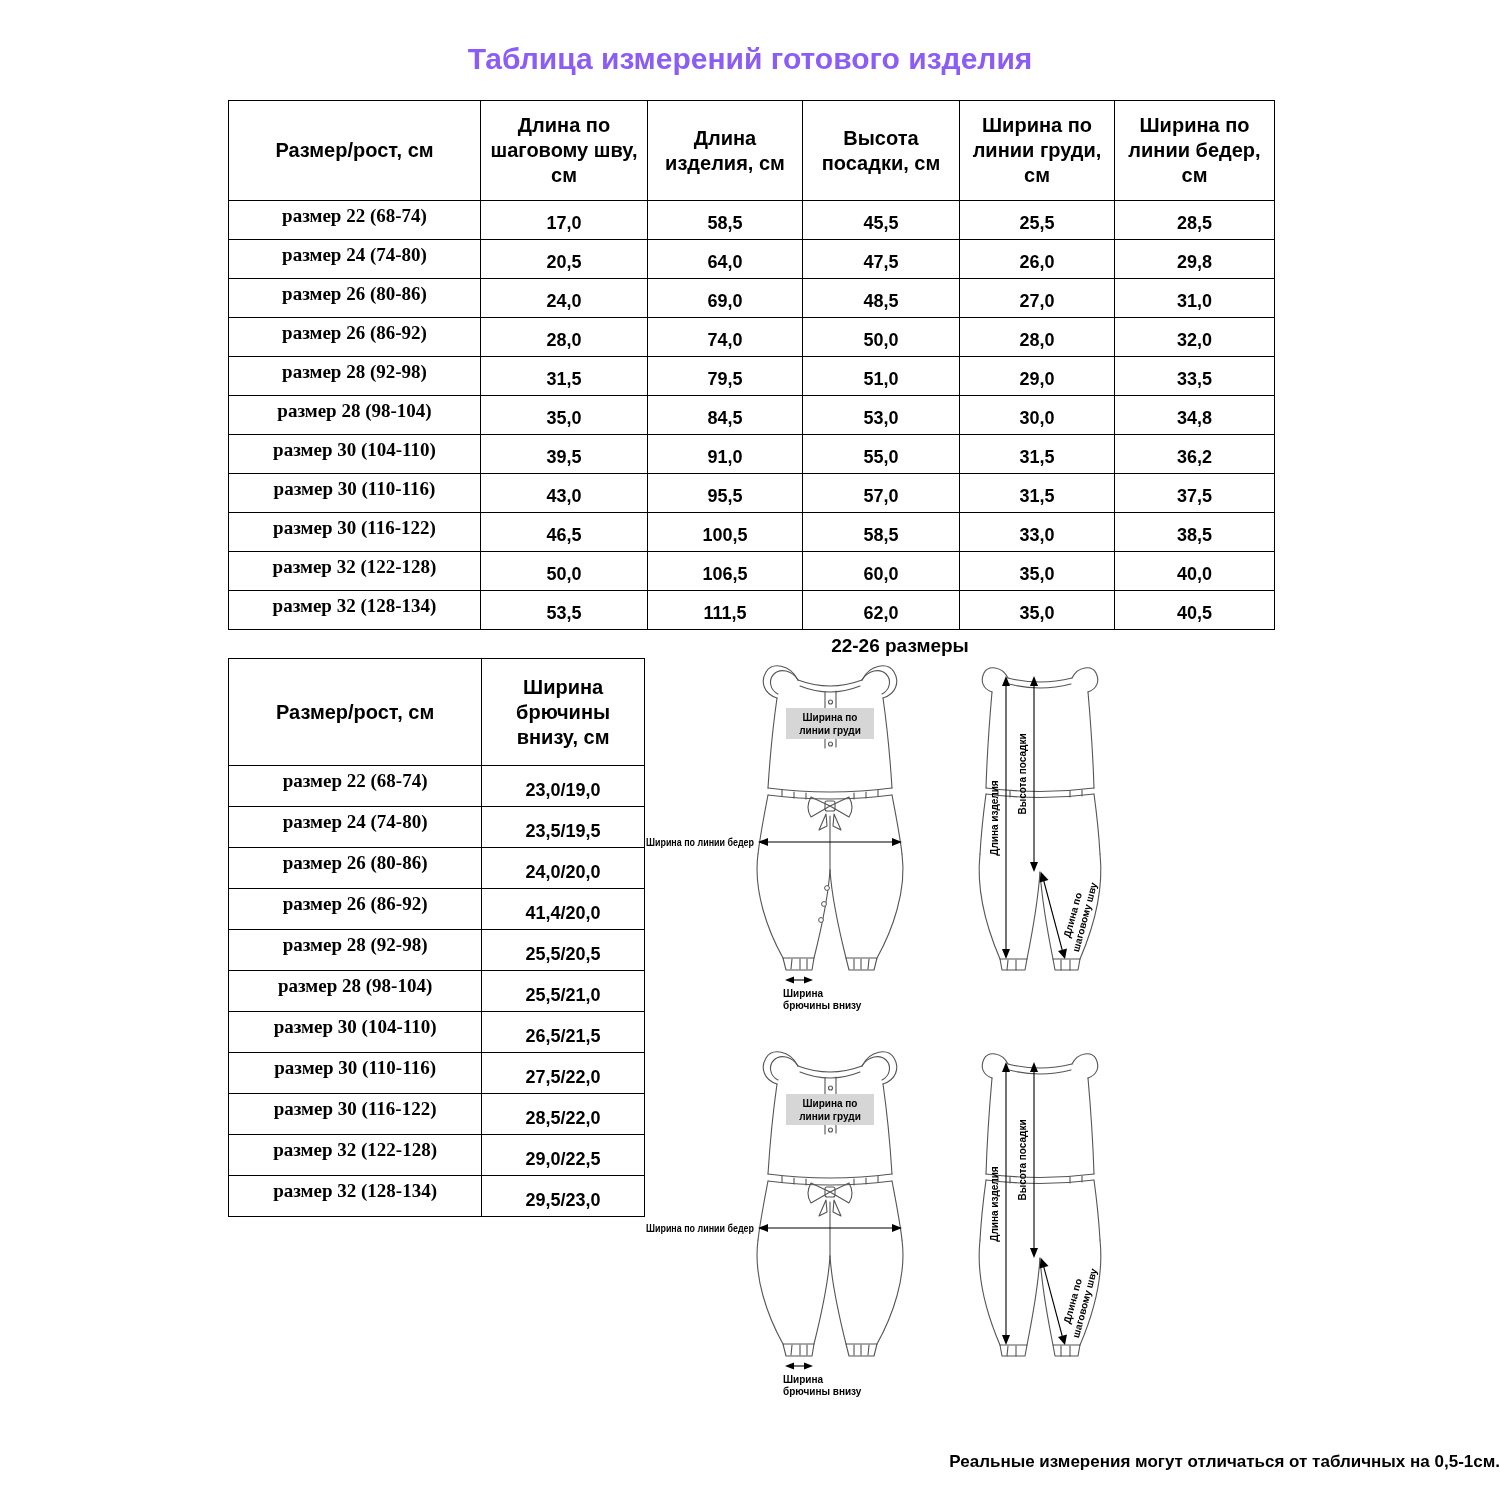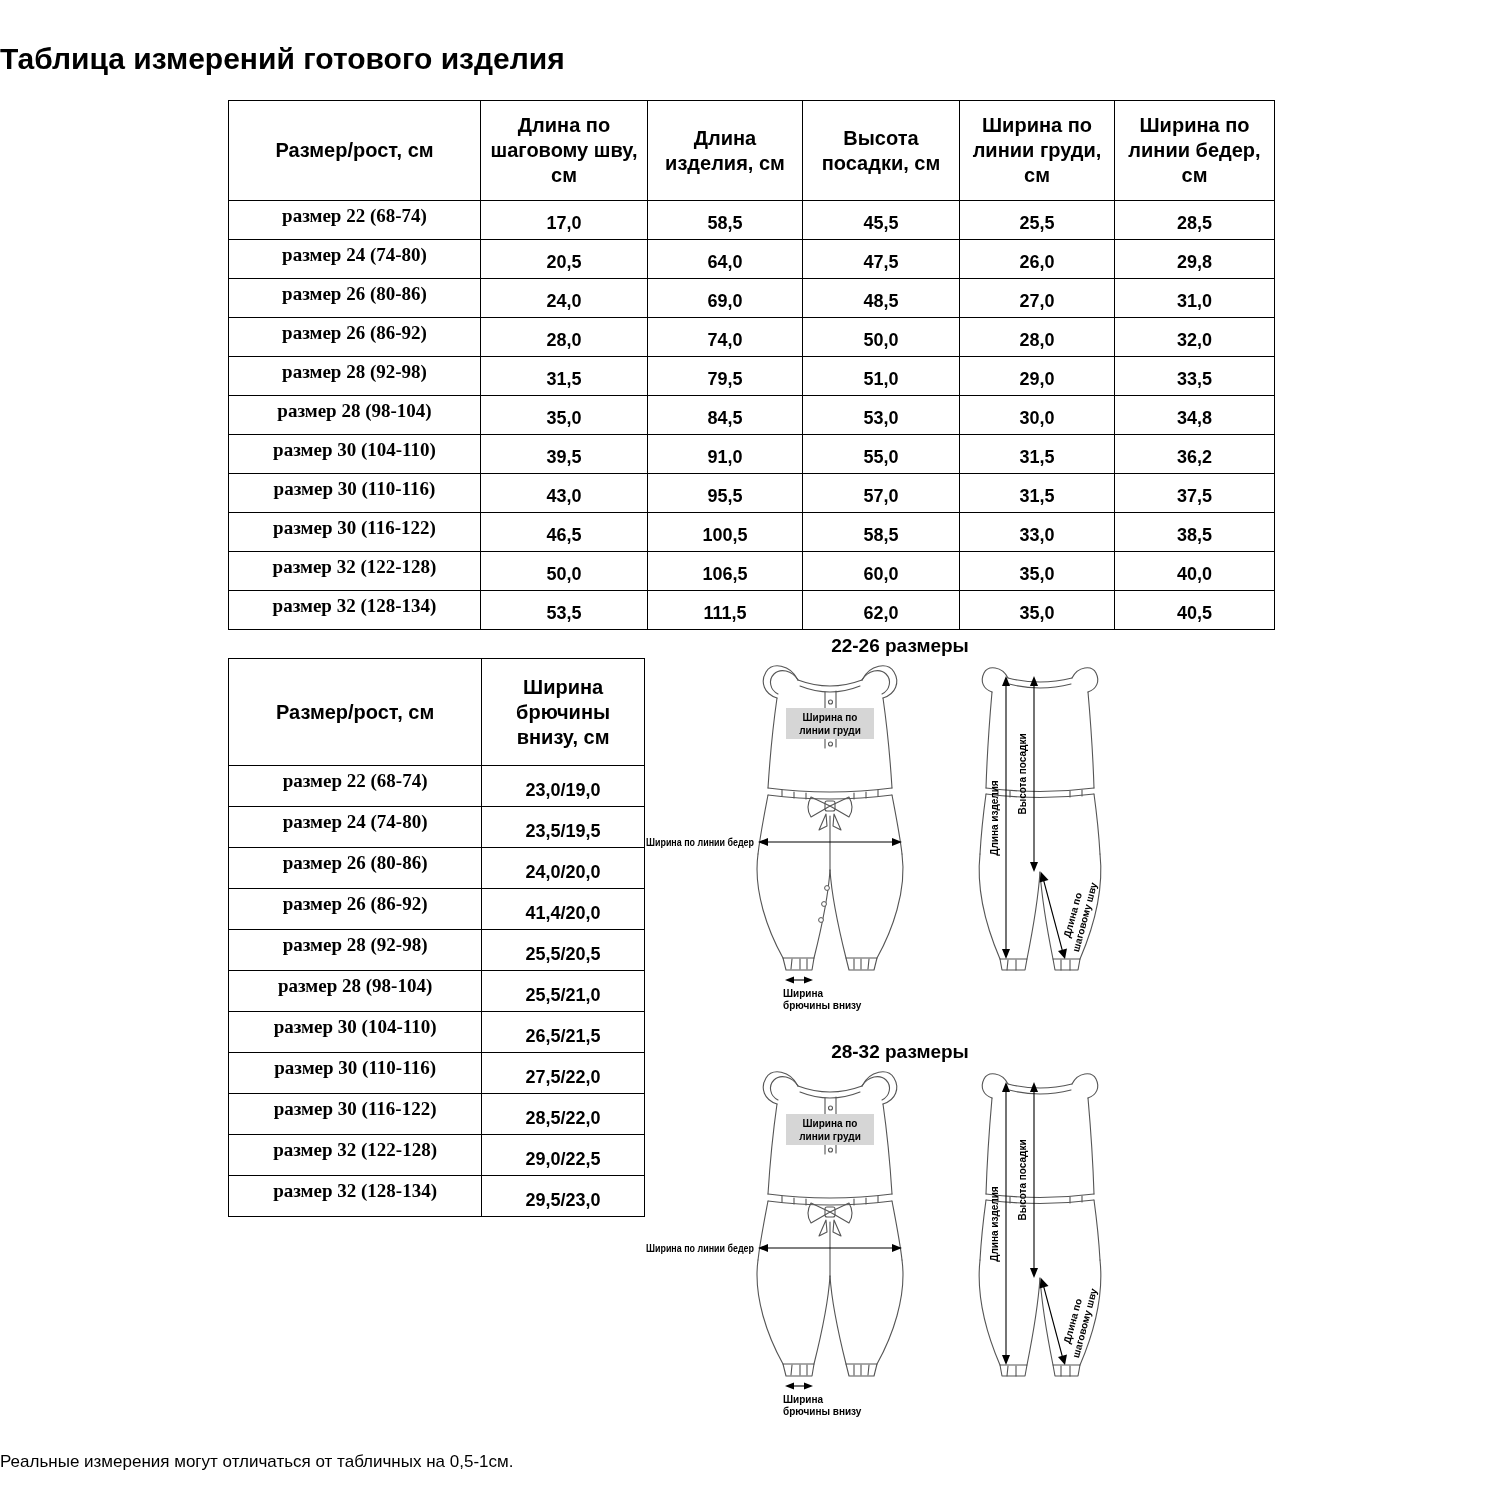--- a/index.html
+++ b/index.html
@@ -3,21 +3,21 @@
 <meta charset="utf-8">
 <style>
   * { margin:0; padding:0; box-sizing:border-box; }
   html,body { background:#fff; }
   body {
     width:1500px; height:1500px; position:relative;
     font-family:"Liberation Sans", sans-serif; color:#000;
   }
   .page-title {
     position:absolute; top:42px; left:0; width:100%;
-    font-size:30px; font-weight:bold; color:#000000;
+    text-align:center; font-size:30px; font-weight:bold; color:#8b5cf6;
   }
   table { border-collapse:collapse; table-layout:fixed; background:#fff; }
   th, td { border:1px solid #000; text-align:center; overflow:hidden; }
   th {
     font-size:20px; font-weight:bold; vertical-align:middle;
     line-height:1.25; padding:2px 5px;
   }
   td.rowlabel {
     font-family:"Liberation Serif", serif; font-weight:bold; font-size:19px;
     vertical-align:top; padding-top:4px;
@@ -48,21 +48,21 @@
   .diagram-canvas svg { display:block; width:520px; height:372px; }
   svg text {
     font-family:"Liberation Sans", sans-serif;
     font-weight:bold; font-size:10px; fill:#000;
   }
   .sketch { stroke:#555; stroke-width:1.1; fill:none; stroke-linecap:round; stroke-linejoin:round; }
   .measure { stroke:#000; stroke-width:1.1; }
   .mhead { fill:#000; stroke:none; }
   .page-footer {
     position:absolute; top:1452px; left:0; width:100%;
-    text-align:left; font-size:17px; font-weight:normal;
+    text-align:right; font-size:17px; font-weight:bold;
   }
 </style>
 </head>
 <body>
 
 <div class="page">
 
   <div class="page-title">Таблица измерений готового изделия</div>
 
   <table id="main-table">
@@ -348,21 +348,20 @@
       <path class="mhead" d="M401,216 l-1.5,10.5 l9,-2.5 z"></path>
       <path class="mhead" d="M425,303 l-7,-8 l9,-2.5 z"></path>
       <text transform="rotate(-75,436,260)" x="436" y="260" text-anchor="middle">Длина по</text>
       <text transform="rotate(-75,448,262)" x="448" y="262" text-anchor="middle">шаговому шву</text>
     </g>
 
   </svg>
 </div>
     </div>
     <div class="diagram">
-      <div class="diagram-title">28-32 размеры</div>
       <div class="diagram-canvas">
   <svg viewBox="0 0 520 372" xmlns="http://www.w3.org/2000/svg">
 
     <g class="sketch">
 
       <path d="M158,24 C150,8 132,6 126,16 C120,26 124,38 137,42"></path>
       <path d="M158,24 C152,14 140,12 134,18 C128,24 130,34 138,38"></path>
       <path d="M222,24 C230,8 248,6 254,16 C260,26 256,38 243,42"></path>
       <path d="M222,24 C228,14 240,12 246,18 C252,24 250,34 242,38"></path>
 

